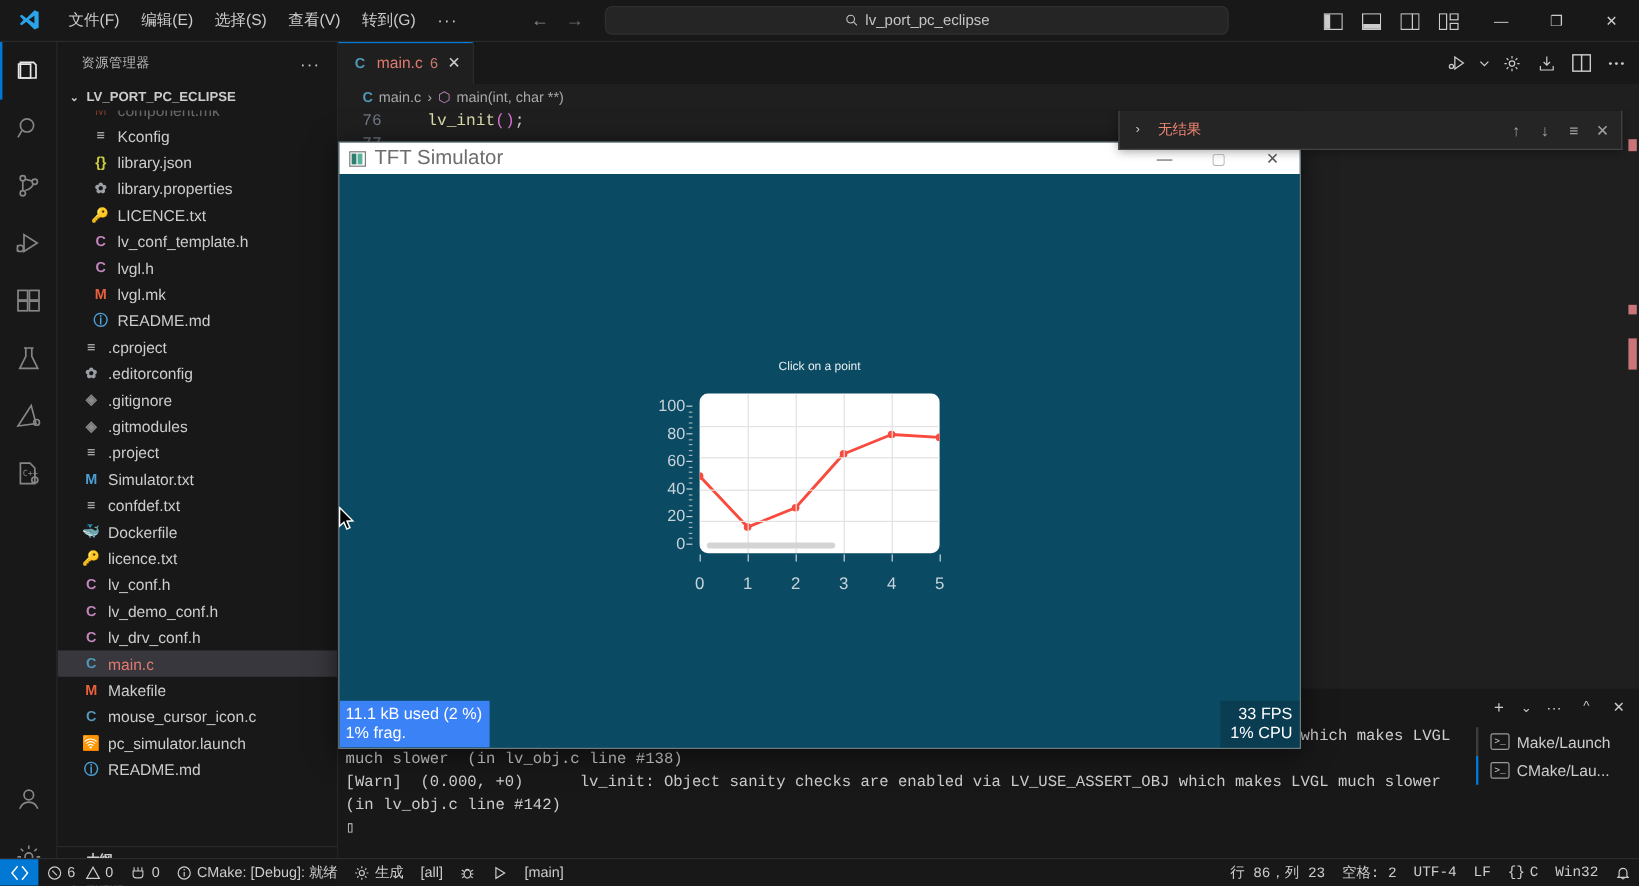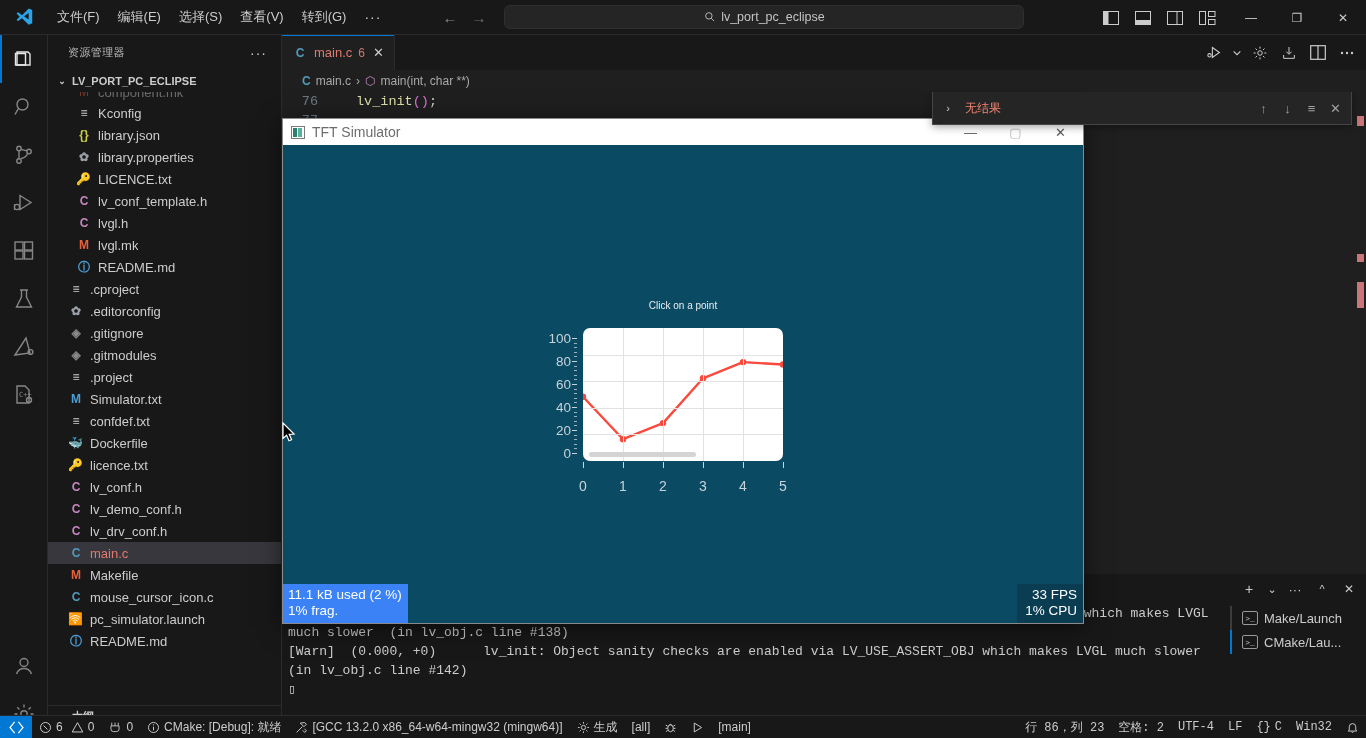--- a/index.html
+++ b/index.html
@@ -181,21 +181,21 @@
   .sim-title {
     height: 26px; background: #ffffff; display: flex; align-items: center;
     padding-left: 8px; gap: 7px;
   }
   .sim-icon {
     width: 14px; height: 13px; background: #ffffff; border: 1px solid #7a7a7a;
     display: flex; align-items: center; position: relative; flex: 0 0 14px;
   }
   .sim-icon i { display: block; width: 4px; height: 9px; background: #2e7d6f; margin-left: 1px; }
   .sim-icon i.b { background: #55b39c; margin-left: 1px; }
-  .sim-title-text { font-size: 14px; color: #6d6d6d; }
+  .sim-title-text { font-size: 17px; color: #6d6d6d; }
   .sim-wbtns { margin-left: auto; display: flex; }
   .sim-wbtn { width: 45px; height: 26px; display: flex; align-items: center; justify-content: center; color: #5a5a5a; font-size: 13px; }
   .sim-wbtn.dimmed { color: #b5b5b5; }
   .sim-canvas { position: relative; width: 800px; height: 478px; background: #0b4a63; overflow: hidden; }
 
   
   .chart-wrap { position: absolute; left: 240px; top: 155px; width: 320px; height: 200px; }
   .chart-title {
     position: absolute; left: 0; top: 0; width: 320px; text-align: center;
     font-size: 10px; color: #e8eef2;
@@ -736,27 +736,20 @@
     <div class="st-item">
       <svg width="13" height="13" viewBox="0 0 16 16" fill="none" stroke="#cccccc" stroke-width="1.2">
           <circle cx="8" cy="8" r="6.2"></circle>
           <line x1="8" y1="7" x2="8" y2="11.5"></line>
           <circle cx="8" cy="4.7" r=".8" fill="#cccccc" stroke="none"></circle>
         </svg>
       <span>CMake: [Debug]: 就绪</span>
     </div>
     <div class="st-item">
       <svg width="13" height="13" viewBox="0 0 16 16" fill="none" stroke="#cccccc" stroke-width="1.2">
-          <path d="M2 14 9 7M6.5 2.5 11 7l3-3-2-2z"></path>
-          <path d="M11.5 9.5 14 12l-2 2-2.5-2.5"></path>
-        </svg>
-      <span>[GCC 13.2.0 x86_64-w64-mingw32 (mingw64)]</span>
-    </div>
-    <div class="st-item">
-      <svg width="13" height="13" viewBox="0 0 16 16" fill="none" stroke="#cccccc" stroke-width="1.2">
           <circle cx="8" cy="8" r="2.6"></circle>
           <path d="M8 1.2v2M8 12.8v2M1.2 8h2M12.8 8h2M3.2 3.2l1.5 1.5M11.3 11.3l1.5 1.5M12.8 3.2l-1.5 1.5M4.7 11.3l-1.5 1.5"></path>
         </svg>
       <span>生成</span>
     </div>
     <div class="st-item">
       <span>[all]</span>
     </div>
     <div class="st-item">
       <svg width="13" height="13" viewBox="0 0 16 16" fill="none" stroke="#cccccc" stroke-width="1.2">

